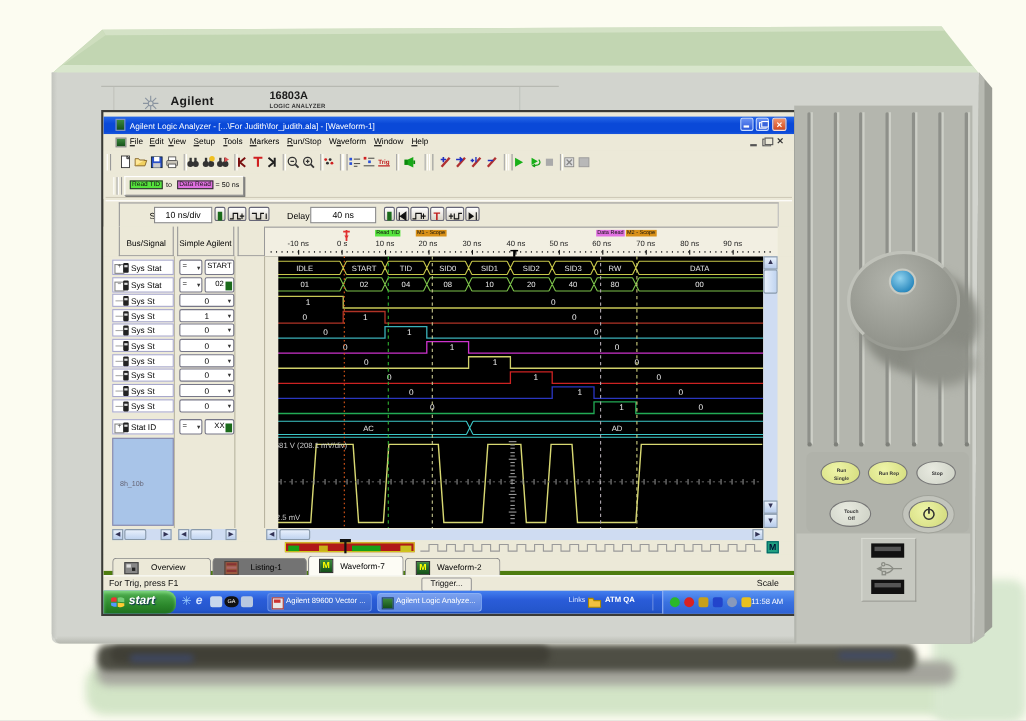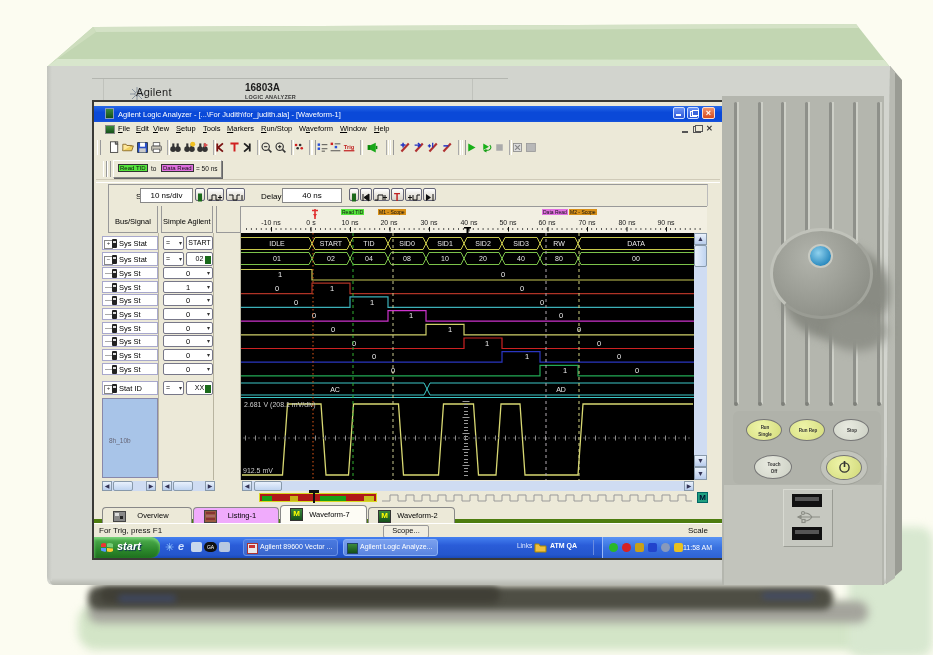--- a/index.html
+++ b/index.html
@@ -35,21 +35,21 @@
 </svg>
 
 <div class="abs" style="left:92px;top:78px;width:416px;height:1px;background:#b4b6b0;"></div>
 <div class="abs" style="left:103px;top:79px;width:368px;height:24px;border-left:1px solid #c0c2bc;border-right:1px solid #c0c2bc;"></div>
 <svg class="abs" style="left:127px;top:85px;" width="20" height="18" viewBox="0 0 20 18">
   <g stroke="#8a94a0" stroke-width="1" fill="none">
     <path d="M10 2 L10 16 M3 9 L17 9 M5 4 L15 14 M15 4 L5 14"></path>
   </g>
   <circle cx="10" cy="9" r="2.2" fill="#d2d4ce" stroke="#8a94a0"></circle>
 </svg>
-<div class="abs" style="left:136px;top:86px;font-size:11px;font-weight:normal;color:#1c1c1c;letter-spacing:0.3px;">Agilent</div>
+<div class="abs" style="left:155px;top:86px;font-size:11px;font-weight:bold;color:#1c1c1c;letter-spacing:0.3px;">Agilent</div>
 <div class="abs" style="left:245px;top:82px;font-size:10px;font-weight:bold;color:#1c1c1c;">16803A</div>
 <div class="abs" style="left:245px;top:94px;font-size:5.5px;font-weight:bold;color:#3a3a3a;letter-spacing:0.2px;">LOGIC ANALYZER</div>
 
 <div class="abs" style="left:92px;top:100px;width:632px;height:460px;background:#3a3a36;"></div>
 <div id="screen" class="abs" style="left:94px;top:102px;width:628px;height:456px;background:#ece9d8;overflow:hidden;">
 <div class="abs" style="left:0;top:4px;width:628px;height:16px;background:linear-gradient(#2668e8,#0a49d8 40%,#0a49d8 85%,#1a55dc);"></div>
 <div class="abs" style="left:11px;top:6px;width:9px;height:11px;background:linear-gradient(#3c8a3c,#14501a);border:1px solid #89b;box-sizing:border-box;"></div>
 <div class="abs" style="left:24px;top:8px;font-size:7.5px;font-weight:normal;color:#fff;white-space:nowrap;">Agilent Logic Analyzer - [...\For Judith\for_judith.ala] - [Waveform-1]</div>
 <div class="abs" style="left:579px;top:5px;width:12px;height:12px;background:linear-gradient(#6a92f4,#2a56d8);border:1px solid #cdf;border-radius:2px;box-sizing:border-box;">
       <div class="abs" style="left:2px;top:6px;width:5px;height:2px;background:#fff;"></div>
@@ -637,21 +637,21 @@
       <rect x="4" y="53" width="4" height="1" fill="#bbb"></rect>
       <rect x="4" y="56" width="4" height="1" fill="#bbb"></rect>
       <rect x="4" y="60" width="4" height="1" fill="#bbb"></rect>
       <rect x="4" y="63" width="4" height="1" fill="#bbb"></rect>
       <rect x="1" y="66" width="7" height="1" fill="#bbb"></rect>
       <rect x="4" y="69" width="4" height="1" fill="#bbb"></rect>
       <rect x="4" y="72" width="4" height="1" fill="#bbb"></rect>
       <rect x="4" y="76" width="4" height="1" fill="#bbb"></rect>
       <rect x="4" y="79" width="4" height="1" fill="#bbb"></rect>
     </svg>
-<div class="abs" style="left:0;top:131px;width:147px;height:247px;background:#ece9d8;">
+<div class="abs" style="left:0;top:131px;width:147px;height:247px;background:#ece9d8;padding-left:12px;">
 <div class="abs" style="left:64px;top:0;width:1px;height:247px;background:#b8b4a0;"></div>
 <div class="abs" style="left:119px;top:0;width:1px;height:247px;background:#b8b4a0;"></div>
 <div class="abs" style="left:146px;top:0;width:1px;height:247px;background:#b8b4a0;"></div>
 <div class="abs" style="left:8px;top:3px;width:56px;height:14px;background:#fff;border:1px solid #a8a8cc;box-sizing:border-box;">
         <div class="abs" style="left:1px;top:3px;width:7px;height:7px;border:1px solid #888;font-size:6px;line-height:5px;text-align:center;color:#333;">+</div>
         <div class="abs" style="left:9px;top:2px;width:5px;height:9px;background:#222;border-radius:1px;">
           <div class="abs" style="left:1px;top:2px;width:3px;height:2px;background:#ddd;"></div>
         </div>
         <div class="abs" style="left:16px;top:2px;font-size:7.5px;color:#000;white-space:nowrap;">Sys Stat</div>
       </div>
@@ -815,40 +815,40 @@
 <div class="abs" style="left:603px;top:0;width:11px;height:11px;background:#20a080;border:1px solid #066;box-sizing:border-box;color:#013;font-size:8px;font-weight:bold;text-align:center;line-height:9px;">M</div>
 </div>
 <div class="abs" style="left:0;top:402px;width:628px;height:19px;background:#ece9d8;border-bottom:4px solid #4d7c0f;box-sizing:border-box;">
 <div class="abs" style="left:8px;top:3px;width:90px;height:16px;background:#ece9d8;border:1px solid #888;border-bottom:none;border-radius:4px 4px 0 0;box-sizing:border-box;">
 <div class="abs" style="left:10px;top:3px;width:11px;height:9px;background:#888;border:1px solid #444;">
           <div class="abs" style="left:1px;top:1px;width:4px;height:3px;background:#ddd;"></div>
           <div class="abs" style="left:6px;top:4px;width:3px;height:3px;background:#222;"></div>
         </div>
 <div class="abs" style="left:0;top:3px;width:90px;text-align:center;font-size:7.5px;color:#000;padding-left:10px;box-sizing:border-box;">Overview</div>
 </div>
-<div class="abs" style="left:99px;top:3px;width:86px;height:16px;background:#f0abfc;border:1px solid #888;border-bottom:none;border-radius:4px 4px 0 0;box-sizing:border-box;text-decoration:underline;">
+<div class="abs" style="left:99px;top:3px;width:86px;height:16px;background:#737373;border:1px solid #888;border-bottom:none;border-radius:4px 4px 0 0;box-sizing:border-box;text-decoration:underline;">
 <div class="abs" style="left:10px;top:2px;width:11px;height:11px;background:#9a5a40;border:1px solid #444;">
           <div class="abs" style="left:1px;top:1px;width:9px;height:2px;background:#833;"></div>
           <div class="abs" style="left:1px;top:4px;width:9px;height:2px;background:#a66;"></div>
           <div class="abs" style="left:1px;top:7px;width:9px;height:2px;background:#833;"></div>
         </div>
 <div class="abs" style="left:0;top:3px;width:86px;text-align:center;font-size:7.5px;color:#000;padding-left:10px;box-sizing:border-box;">Listing-1</div>
 </div>
 <div class="abs" style="left:186px;top:1px;width:87px;height:18px;background:#fdfcf5;border:1px solid #888;border-bottom:none;border-radius:4px 4px 0 0;box-sizing:border-box;">
 <div class="abs" style="left:9px;top:2px;width:11px;height:11px;background:linear-gradient(#3c8a3c,#14501a);border:1px solid #333;color:#ff0;font-size:8px;line-height:10px;text-align:center;font-weight:bold;">M</div>
 <div class="abs" style="left:0;top:4px;width:87px;text-align:center;font-size:7.5px;color:#000;padding-left:10px;box-sizing:border-box;">Waveform-7</div>
 </div>
 <div class="abs" style="left:274px;top:3px;width:87px;height:16px;background:#ece9d8;border:1px solid #888;border-bottom:none;border-radius:4px 4px 0 0;box-sizing:border-box;">
 <div class="abs" style="left:9px;top:2px;width:11px;height:11px;background:linear-gradient(#3c8a3c,#14501a);border:1px solid #333;color:#ff0;font-size:8px;line-height:10px;text-align:center;font-weight:bold;">M</div>
 <div class="abs" style="left:0;top:3px;width:87px;text-align:center;font-size:7.5px;color:#000;padding-left:10px;box-sizing:border-box;">Waveform-2</div>
 </div>
 </div>
 <div class="abs" style="left:0;top:421px;width:628px;height:14px;background:#ece9d8;border-top:1px solid #fff;">
 <div class="abs" style="left:5px;top:2px;font-size:8px;color:#111;">For Trig, press F1</div>
-<div class="abs" style="left:289px;top:1px;width:44px;height:11px;border:1px solid #999;border-radius:2px;font-size:7.5px;text-align:center;color:#111;background:#f0ede0;">Scope...</div>
+<div class="abs" style="left:289px;top:1px;width:44px;height:11px;border:1px solid #999;border-radius:2px;font-size:7.5px;text-align:center;color:#111;background:#f0ede0;">Trigger...</div>
 <div class="abs" style="left:594px;top:2px;font-size:8px;color:#111;">Scale</div>
 </div>
 <div class="abs" style="left:0;top:435px;width:628px;height:21px;background:linear-gradient(#4480f0,#2a5cd8 40%,#2456cc 85%,#1a4ab8);">
 <div class="abs" style="left:0;top:0;width:66px;height:21px;background:linear-gradient(#52b152,#2d8a2d 60%,#1e701e);border-radius:0 9px 9px 0;box-shadow:inset 0 2px 3px #7ed67e;">
 <svg class="abs" style="left:6px;top:4px;" width="14" height="13" viewBox="0 0 14 13">
 <path d="M1 3 C3 1.5 5 2 6 2.5 L6 6 L1 6 Z" fill="#e33"></path>
 <path d="M7 2.5 C9 1.5 11 2 13 3 L13 6.5 L7 6 Z" fill="#7c7"></path>
 <path d="M1 7 L6 7 L6 10.5 C4 11 3 10.5 1 9.5 Z" fill="#59f"></path>
 <path d="M7 7 L13 7.5 L13 10 C11 11.5 9 11 7 10.5 Z" fill="#fc3"></path>
 </svg>

